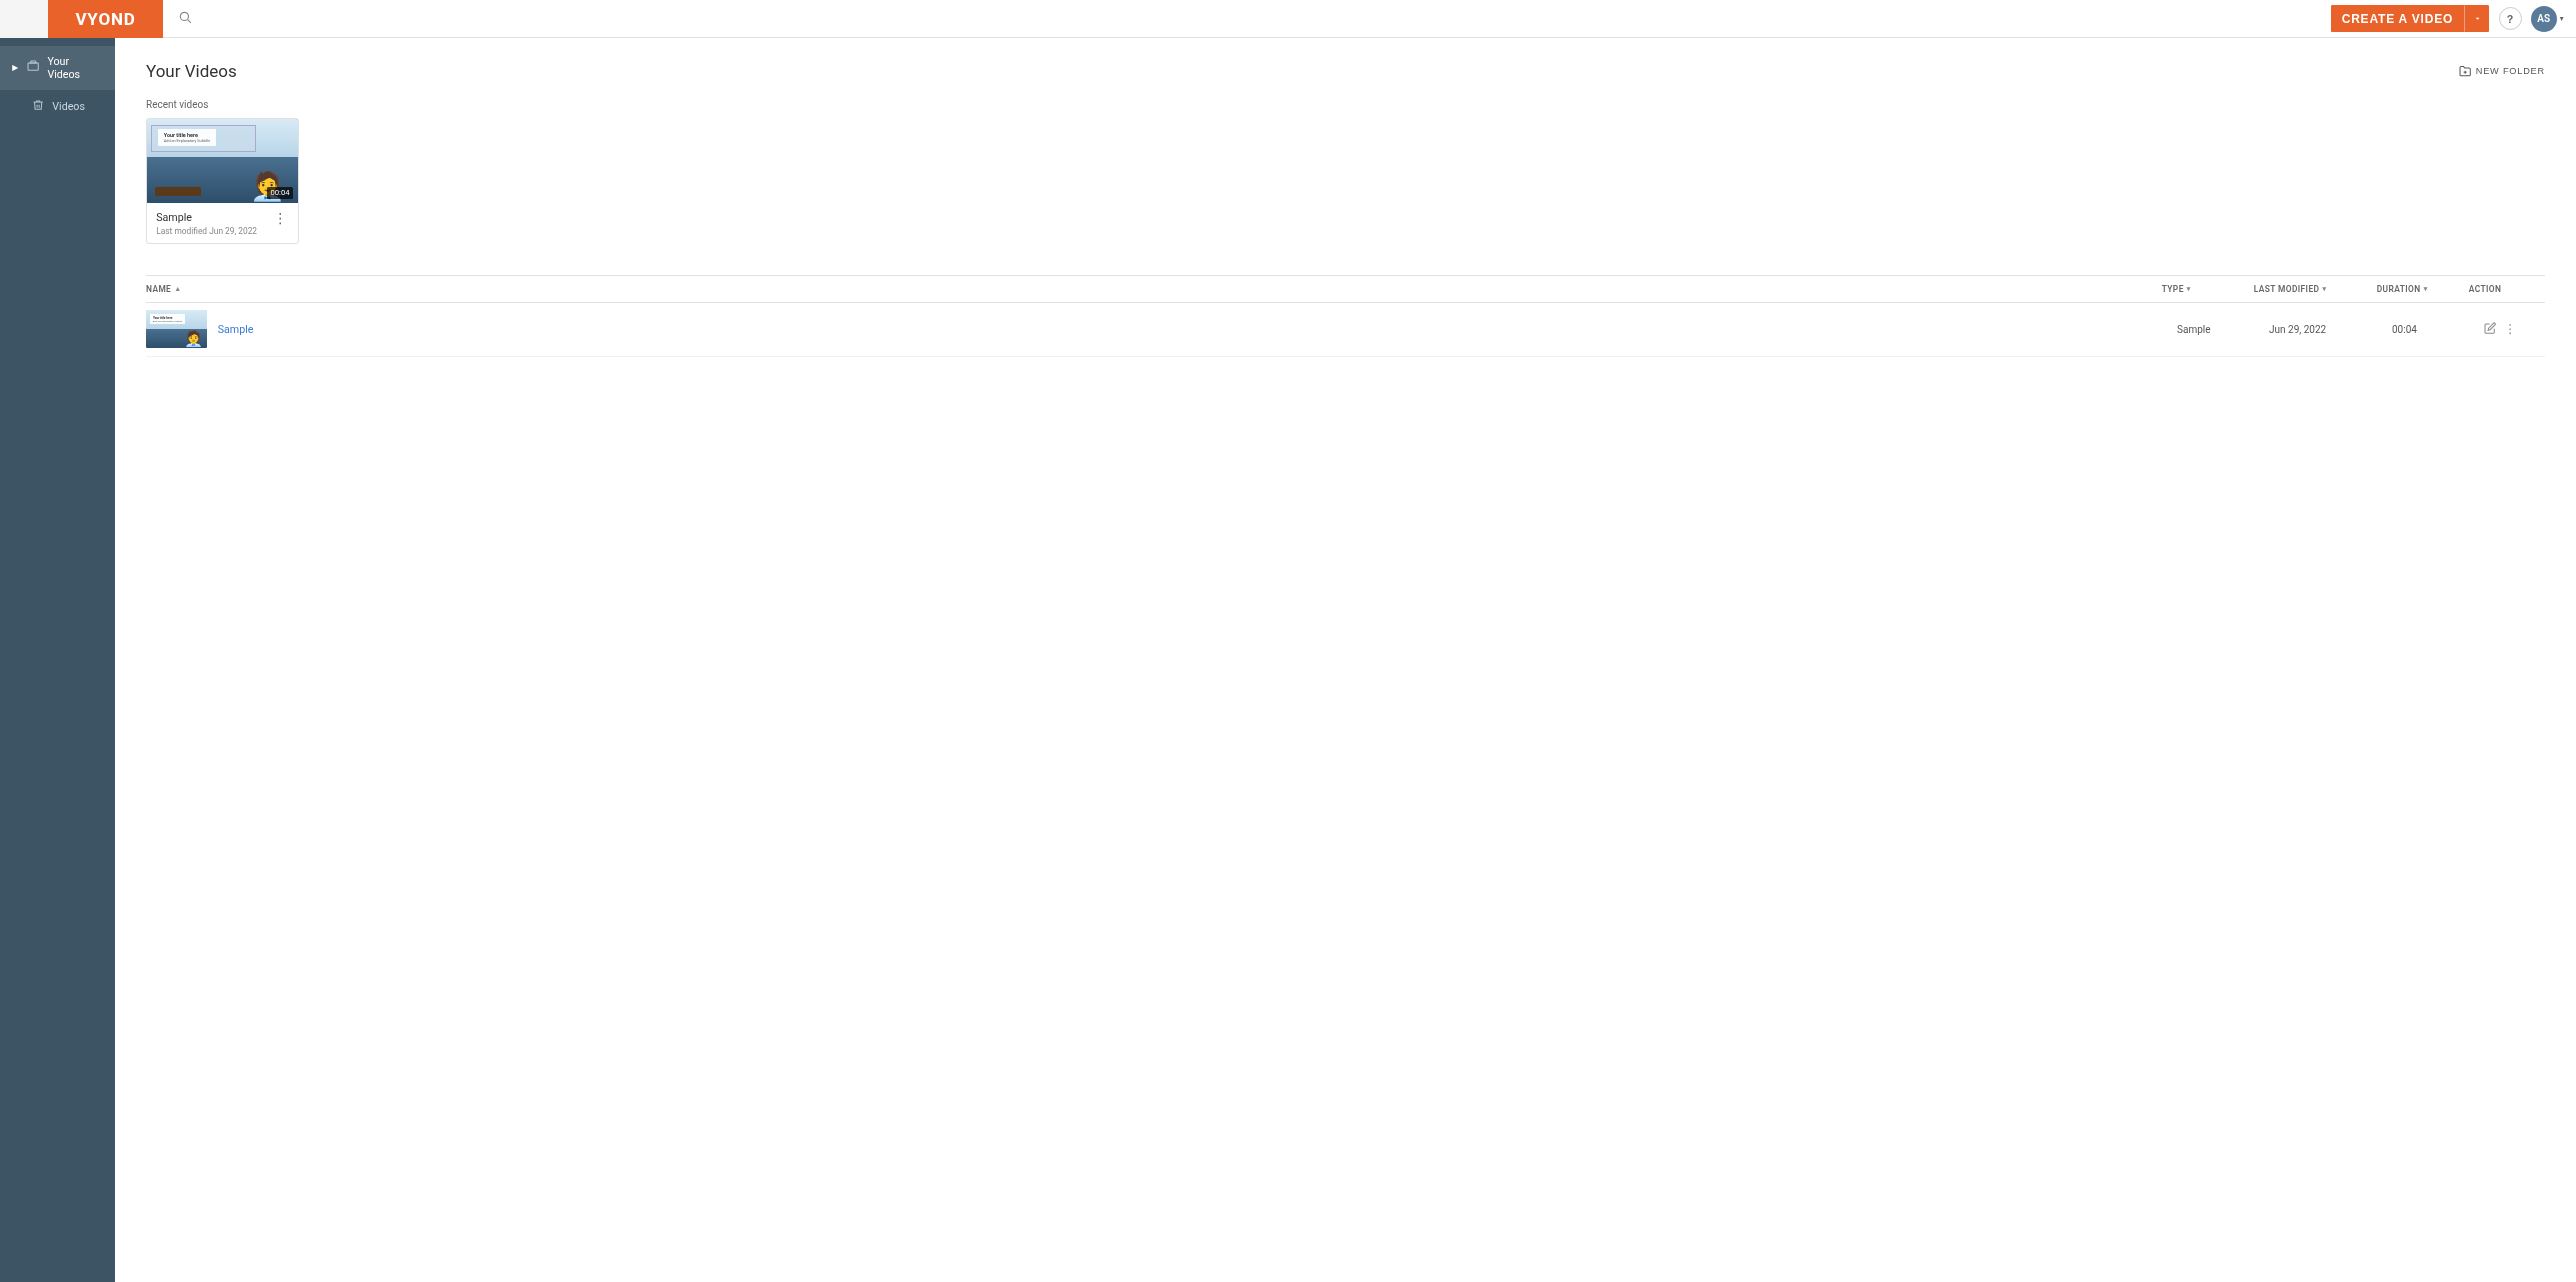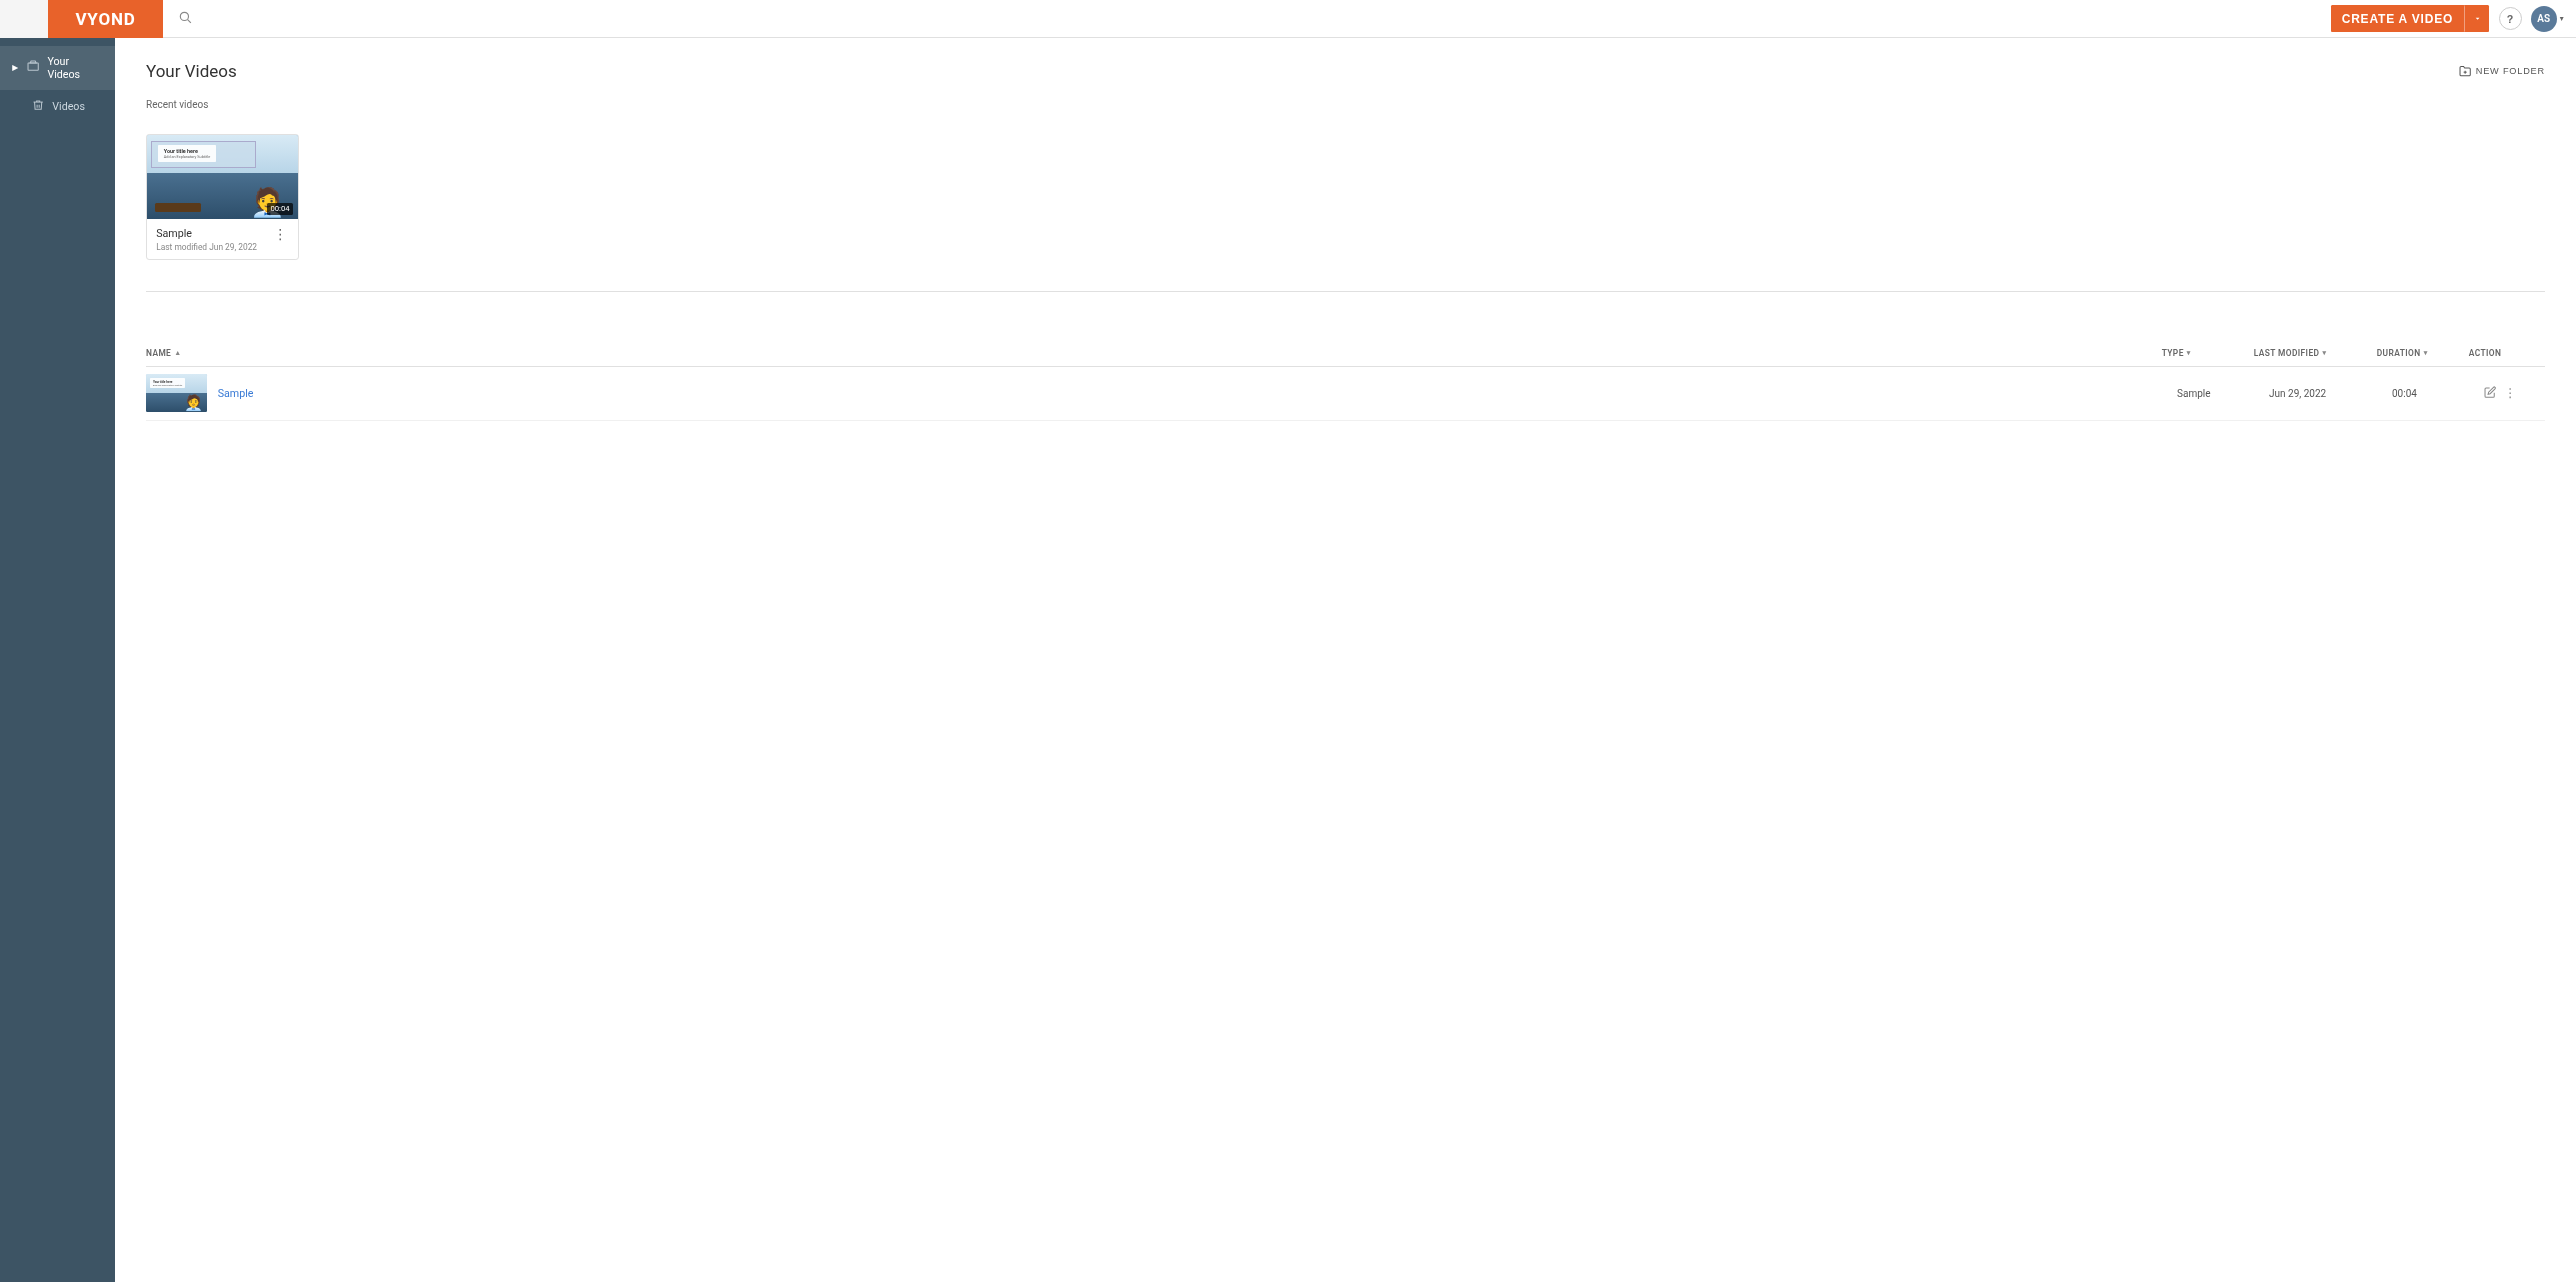--- a/index.html
+++ b/index.html
@@ -180,21 +180,21 @@
       font-weight: 400;
       letter-spacing: 0.8px;
       color: #555;
       text-transform: uppercase;
     }
 
     
     .section-label {
       font-size: 10px;
       color: #666;
-      margin-bottom: 24px;
+      margin-bottom: 8px;
     }
 
     .recent-videos-grid {
       display: flex;
       gap: 12.3px;
       margin-bottom: 31px;
     }
 
     .video-card {
       width: 153px;
@@ -270,21 +270,20 @@
     }
     .table-col-header {
       font-size: 8.4px;
       font-weight: 600;
       color: #666;
       text-transform: uppercase;
       letter-spacing: 0.4px;
       display: flex;
       align-items: center;
       gap: 3.1px;
-      margin-top: 48px;
     }
     .sort-icon {
       font-size: 7px;
       color: #888;
     }
     .table-row {
       display: grid;
       grid-template-columns: 1fr 92px 123px 92px 61px;
       padding: 7.7px 0;
       border-bottom: 0.8px solid #f0f0f0;

